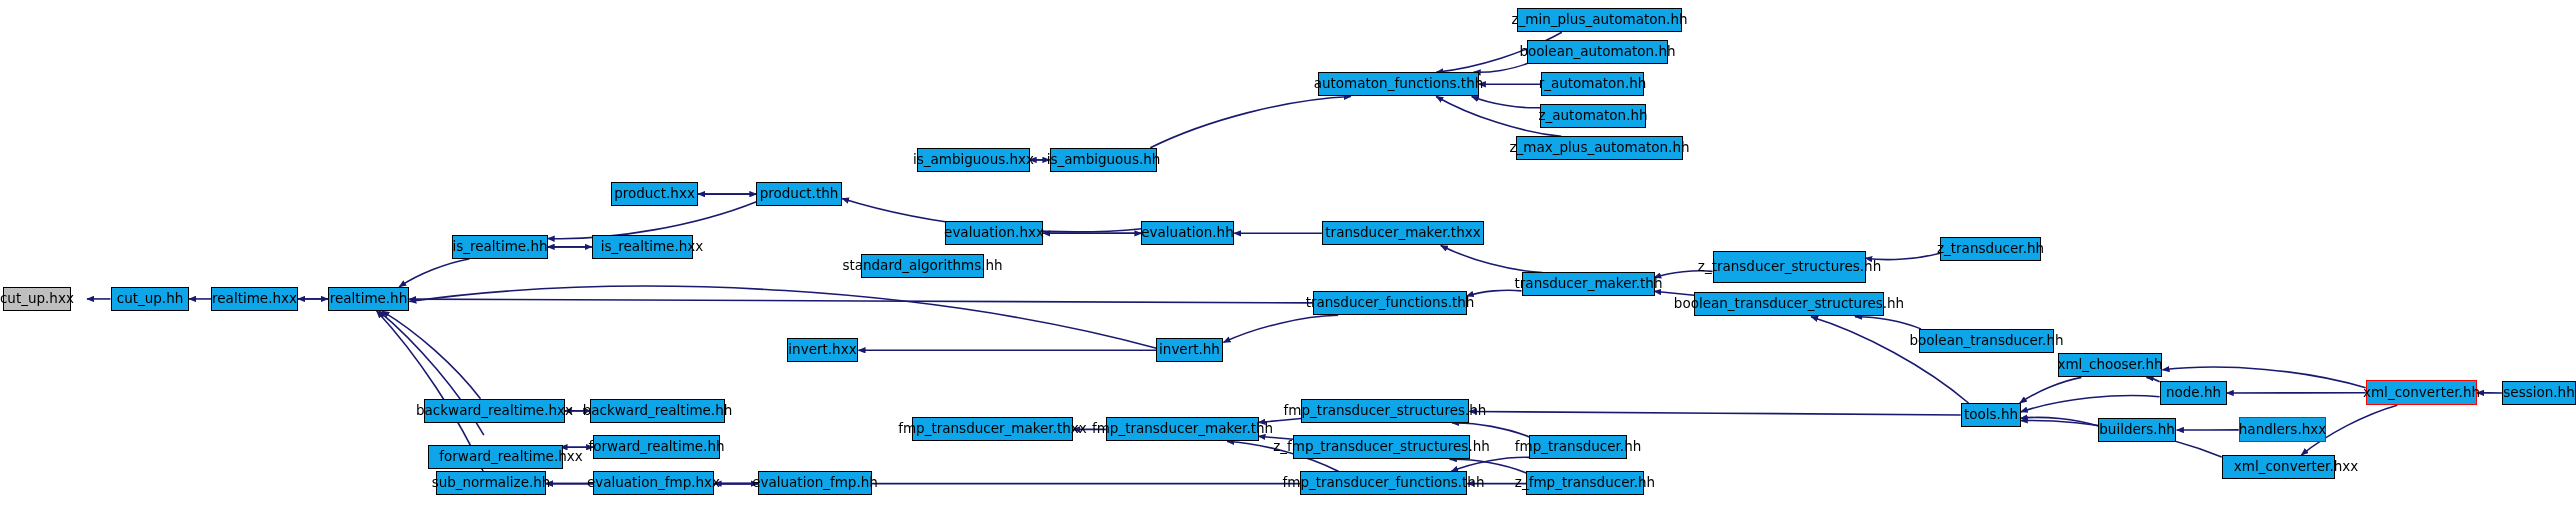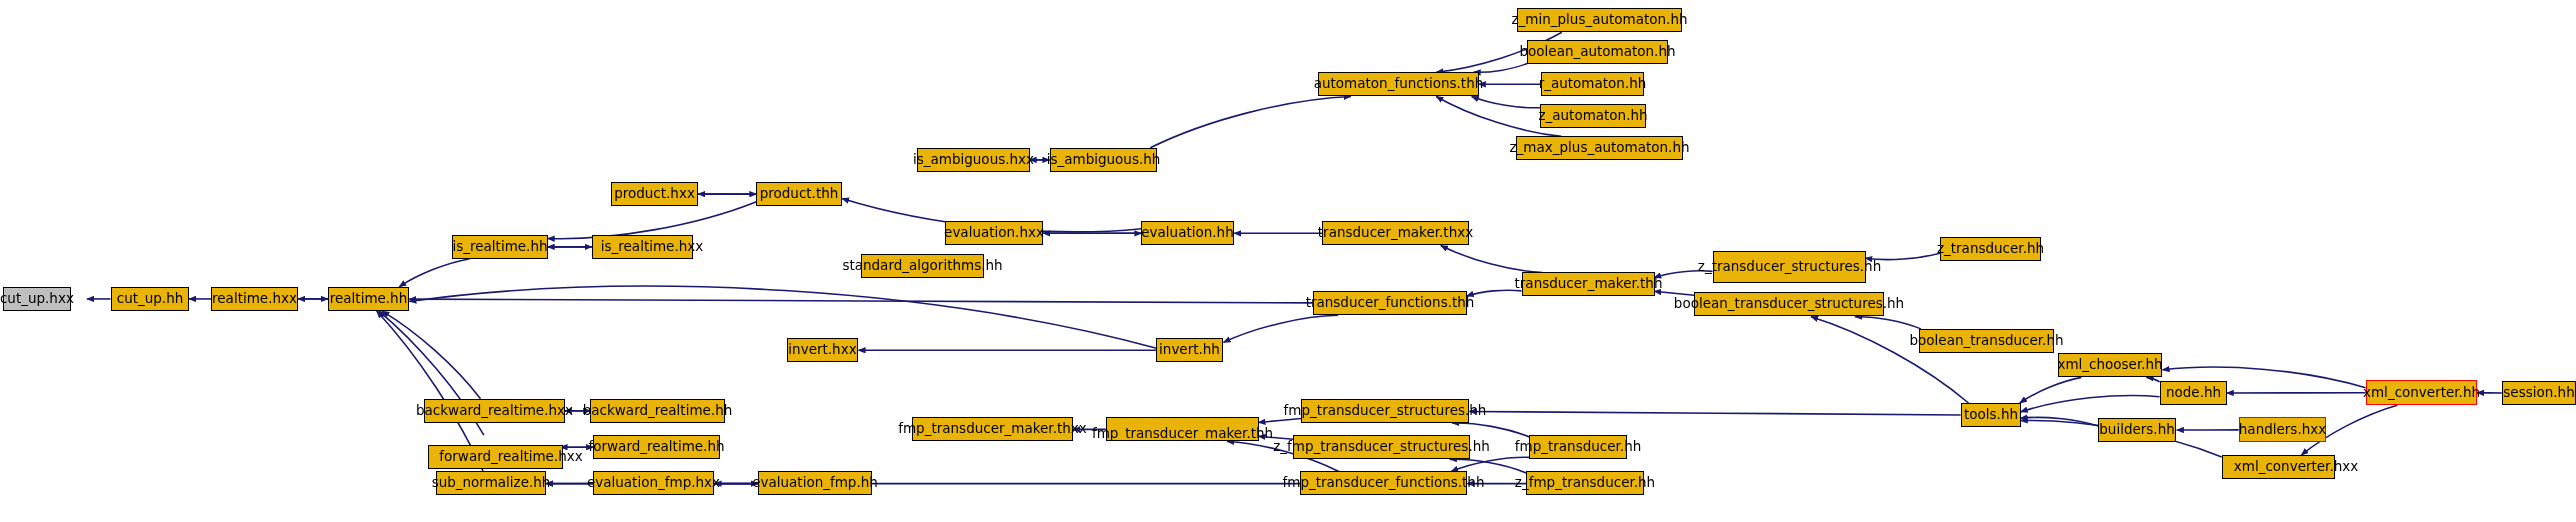--- a/index.html
+++ b/index.html
@@ -19,21 +19,21 @@
     position: absolute;
     left: 0;
     top: 0;
     width: 2576px;
     height: 523px;
     pointer-events: none;
   }
   .gnode {
     position: absolute;
     box-sizing: border-box;
-    background: #eab308;
+    background: #0ea5e9;
     border: 0.7px solid #000000;
     display: flex;
     align-items: center;
     justify-content: center;
     white-space: nowrap;
     color: #000000;
     font-size: 13.5px;
     line-height: 1;
     letter-spacing: 0px;
     padding: 0 5px;
@@ -162,21 +162,21 @@
       </div>
       <div class="gnode" style="left: 1050px; top: 148px; width: 107px; height: 24px;">
         <span class="gnode-label">is_ambiguous.hh</span>
       </div>
       <div class="gnode" style="left: 945px; top: 221px; width: 98px; height: 24px;">
         <span class="gnode-label">evaluation.hxx</span>
       </div>
       <div class="gnode" style="left: 1141px; top: 221px; width: 93px; height: 24px;">
         <span class="gnode-label">evaluation.hh</span>
       </div>
-      <div class="gnode" style="left: 1322px; top: 221px; width: 147px; height: 24px;">
+      <div class="gnode" style="left: 1322px; top: 221px; width: 162px; height: 24px;">
         <span class="gnode-label">transducer_maker.thxx</span>
       </div>
       <div class="gnode" style="left: 1318px; top: 72px; width: 161px; height: 24px;">
         <span class="gnode-label">automaton_functions.thh</span>
       </div>
       <div class="gnode" style="left: 1517px; top: 7.8px; width: 165px; height: 24px;">
         <span class="gnode-label">z_min_plus_automaton.hh</span>
       </div>
       <div class="gnode" style="left: 1527px; top: 40px; width: 141px; height: 24px;">
         <span class="gnode-label">boolean_automaton.hh</span>
@@ -255,21 +255,21 @@
       </div>
       <div class="gnode" style="left: 593px; top: 471px; width: 121px; height: 24px;">
         <span class="gnode-label">evaluation_fmp.hxx</span>
       </div>
       <div class="gnode" style="left: 758px; top: 471px; width: 114px; height: 24px;">
         <span class="gnode-label">evaluation_fmp.hh</span>
       </div>
       <div class="gnode" style="left: 912px; top: 417px; width: 161px; height: 24px;">
         <span class="gnode-label">fmp_transducer_maker.thxx</span>
       </div>
-      <div class="gnode" style="left: 1106px; top: 417px; width: 153px; height: 24px; align-items: flex-end;">
+      <div class="gnode" style="left: 1106px; top: 417px; width: 153px; height: 24px;">
         <span class="gnode-label">fmp_transducer_maker.thh</span>
       </div>
       <div class="gnode" style="left: 1301px; top: 399px; width: 168px; height: 24px;">
         <span class="gnode-label">fmp_transducer_structures.hh</span>
       </div>
       <div class="gnode" style="left: 1293px; top: 435px; width: 177px; height: 24px;">
         <span class="gnode-label">z_fmp_transducer_structures.hh</span>
       </div>
       <div class="gnode" style="left: 1300px; top: 471px; width: 167px; height: 24px;">
         <span class="gnode-label">fmp_transducer_functions.thh</span>

